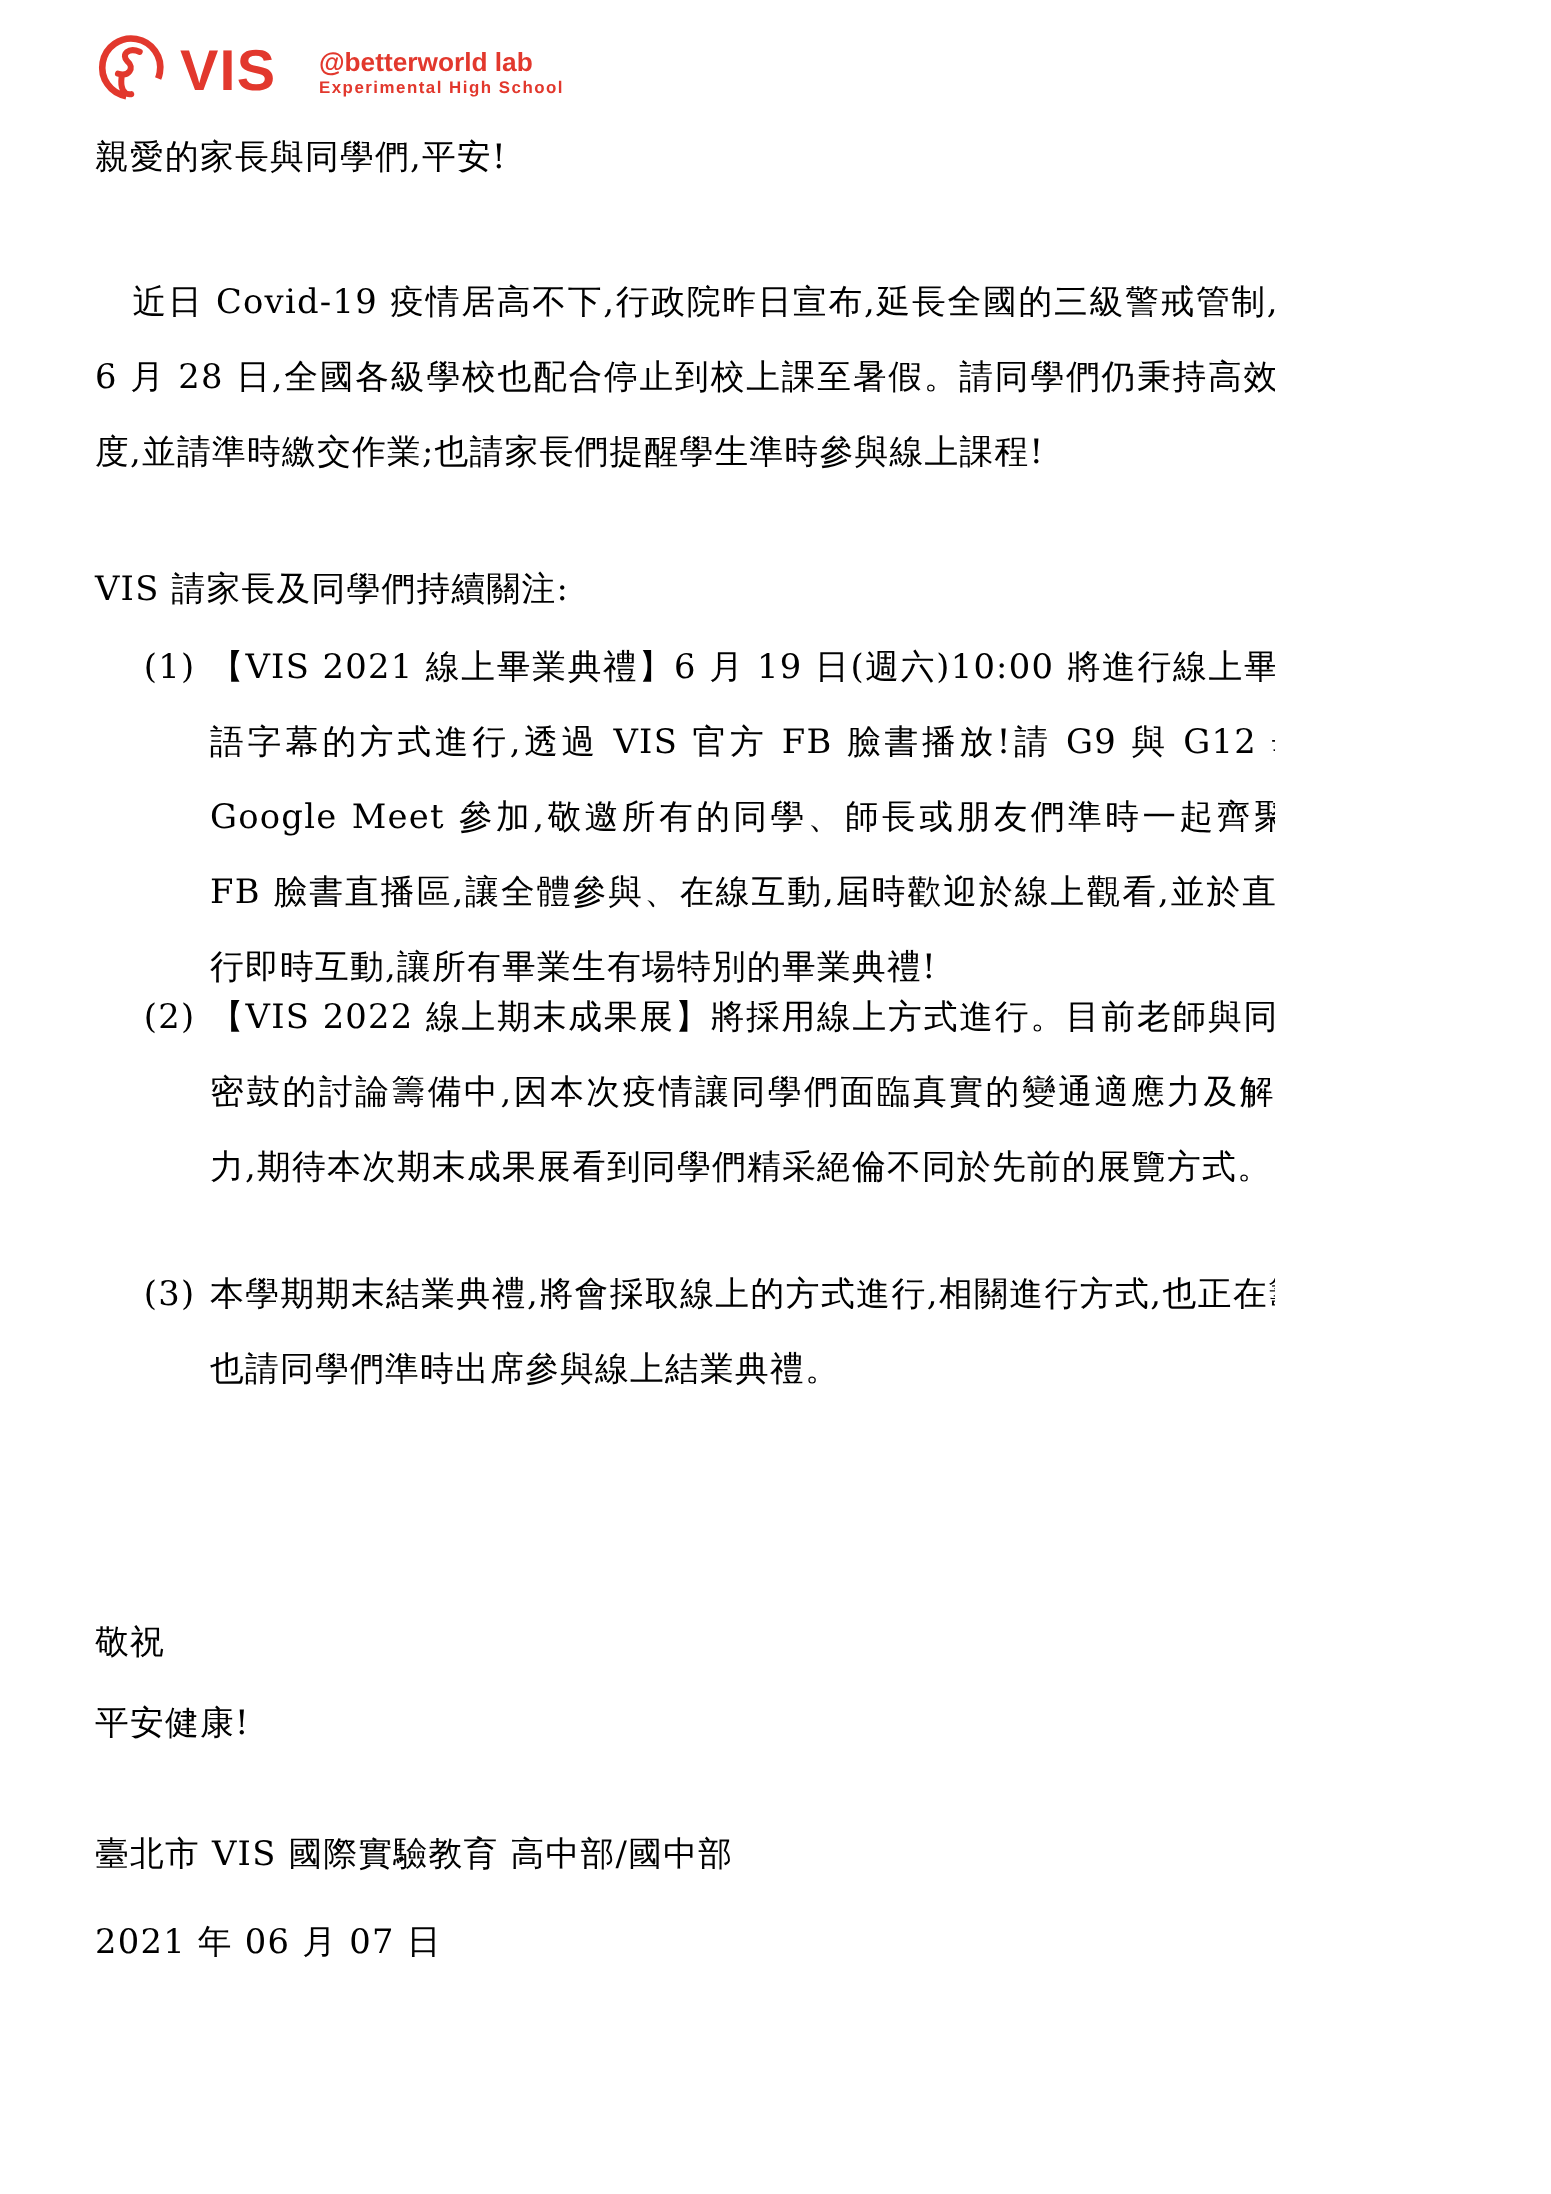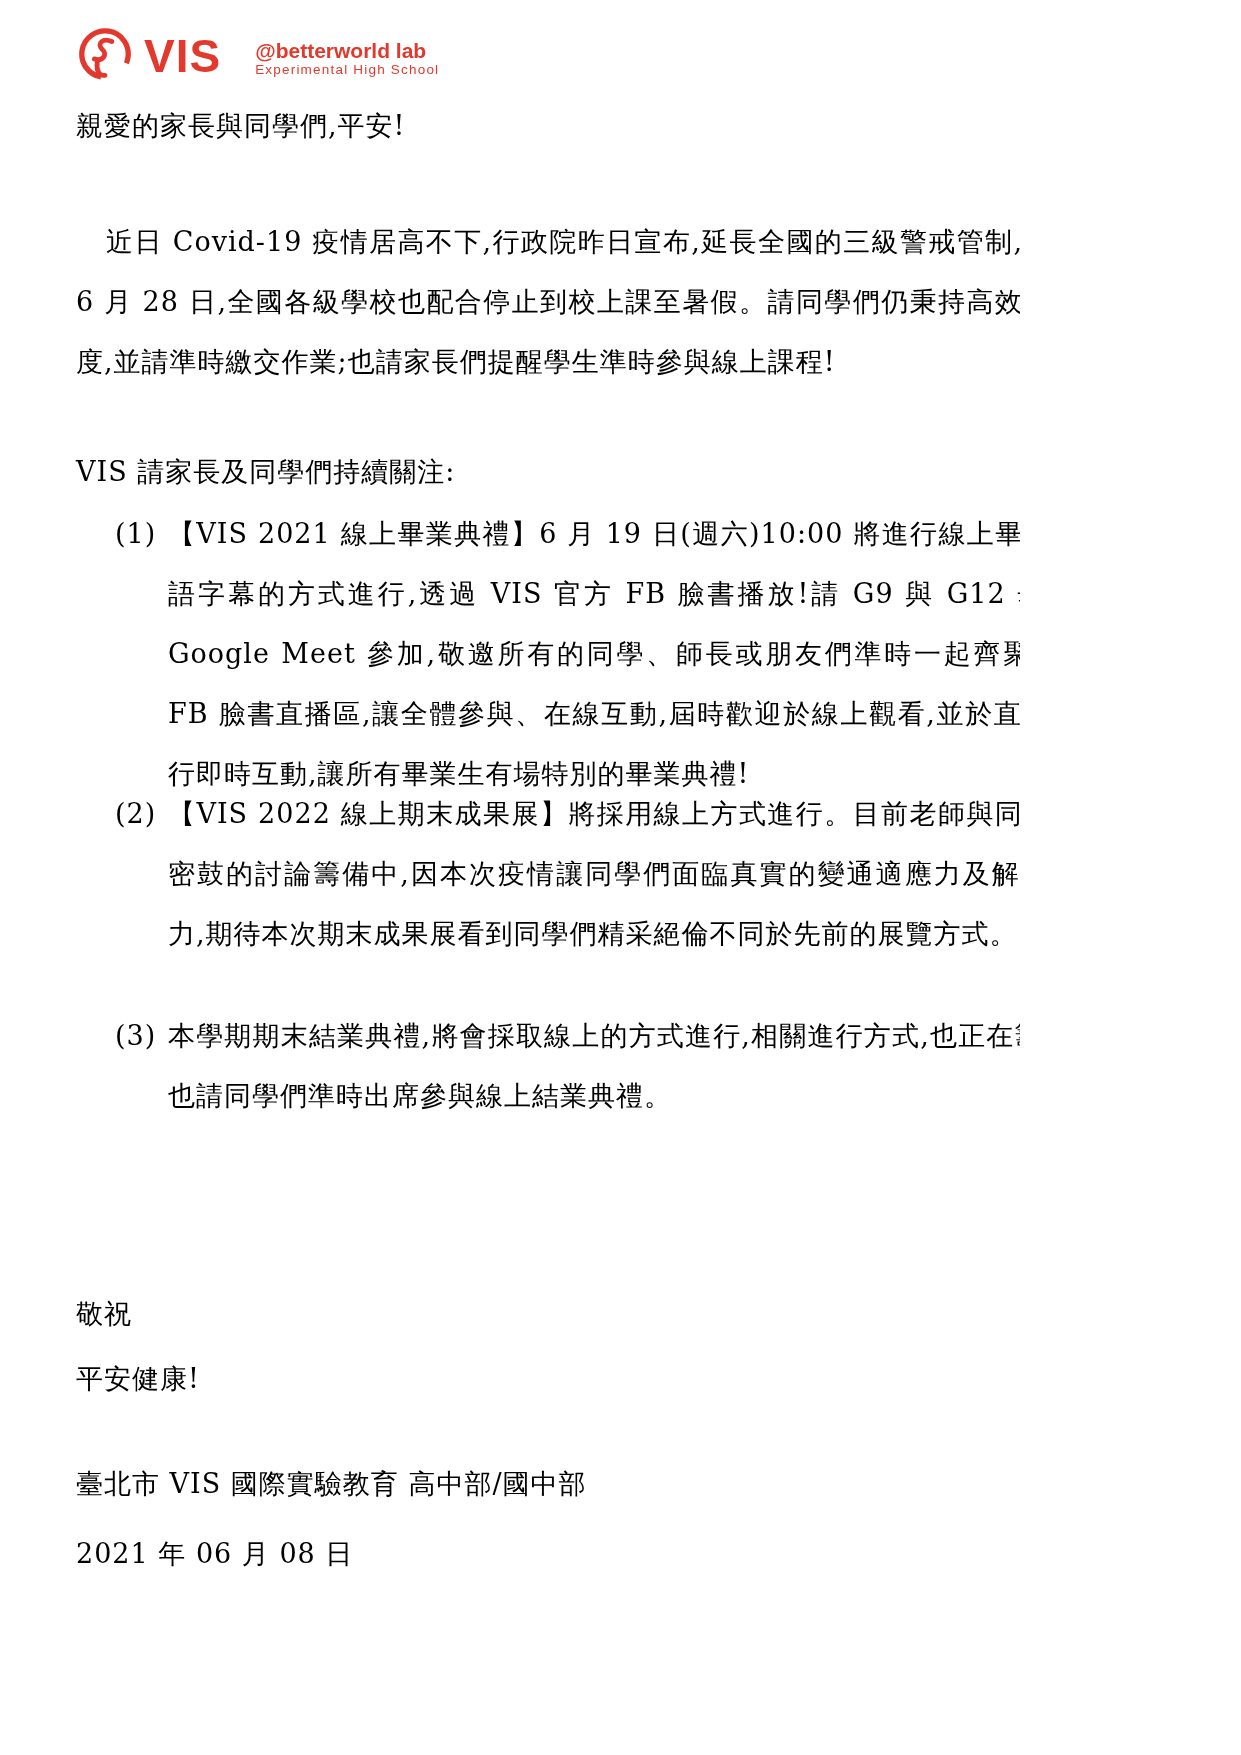--- a/index.html
+++ b/index.html
@@ -35,21 +35,21 @@
   .logo-tag {
     display: flex;
     flex-direction: column;
     justify-content: center;
     font-family: "Liberation Sans", sans-serif;
     color: #e2382d;
     padding-top: 6px;
     margin-left: 24px;
   }
   .logo-tag-top { font-size: 21px; font-weight: 700; line-height: 22px; }
-  .logo-tag-bottom { font-size: 13.5px; font-weight: 400; letter-spacing: 1.2px; line-height: 16px; }
+  .logo-tag-bottom { font-size: 13.5px; font-weight: 700; letter-spacing: 1.2px; line-height: 16px; }
   
   .block {
     position: absolute;
     left: 76px;
     width: 1089px;
     font-size: 27px;
     line-height: 60px;
     letter-spacing: 1px;
     color: #000000;
   }
@@ -117,15 +117,15 @@
     <span class="item-text">本學期期末結業典禮,將會採取線上的方式進行,相關進行方式,也正在籌畫中,屆時也請同學們準時出席參與線上結業典禮。</span>
   </div>
 
 
   <p class="block closing-salute">敬祝</p>
 
   <p class="block closing-wish">平安健康!</p>
 
   <p class="block signature right">臺北市 VIS 國際實驗教育 高中部/國中部</p>
 
-  <p class="block date-line right">2021 年 06 月 08 日</p>
+  <p class="block date-line right">2021 年 06 月 07 日</p>
 
 </div>
 
 </body></html>

